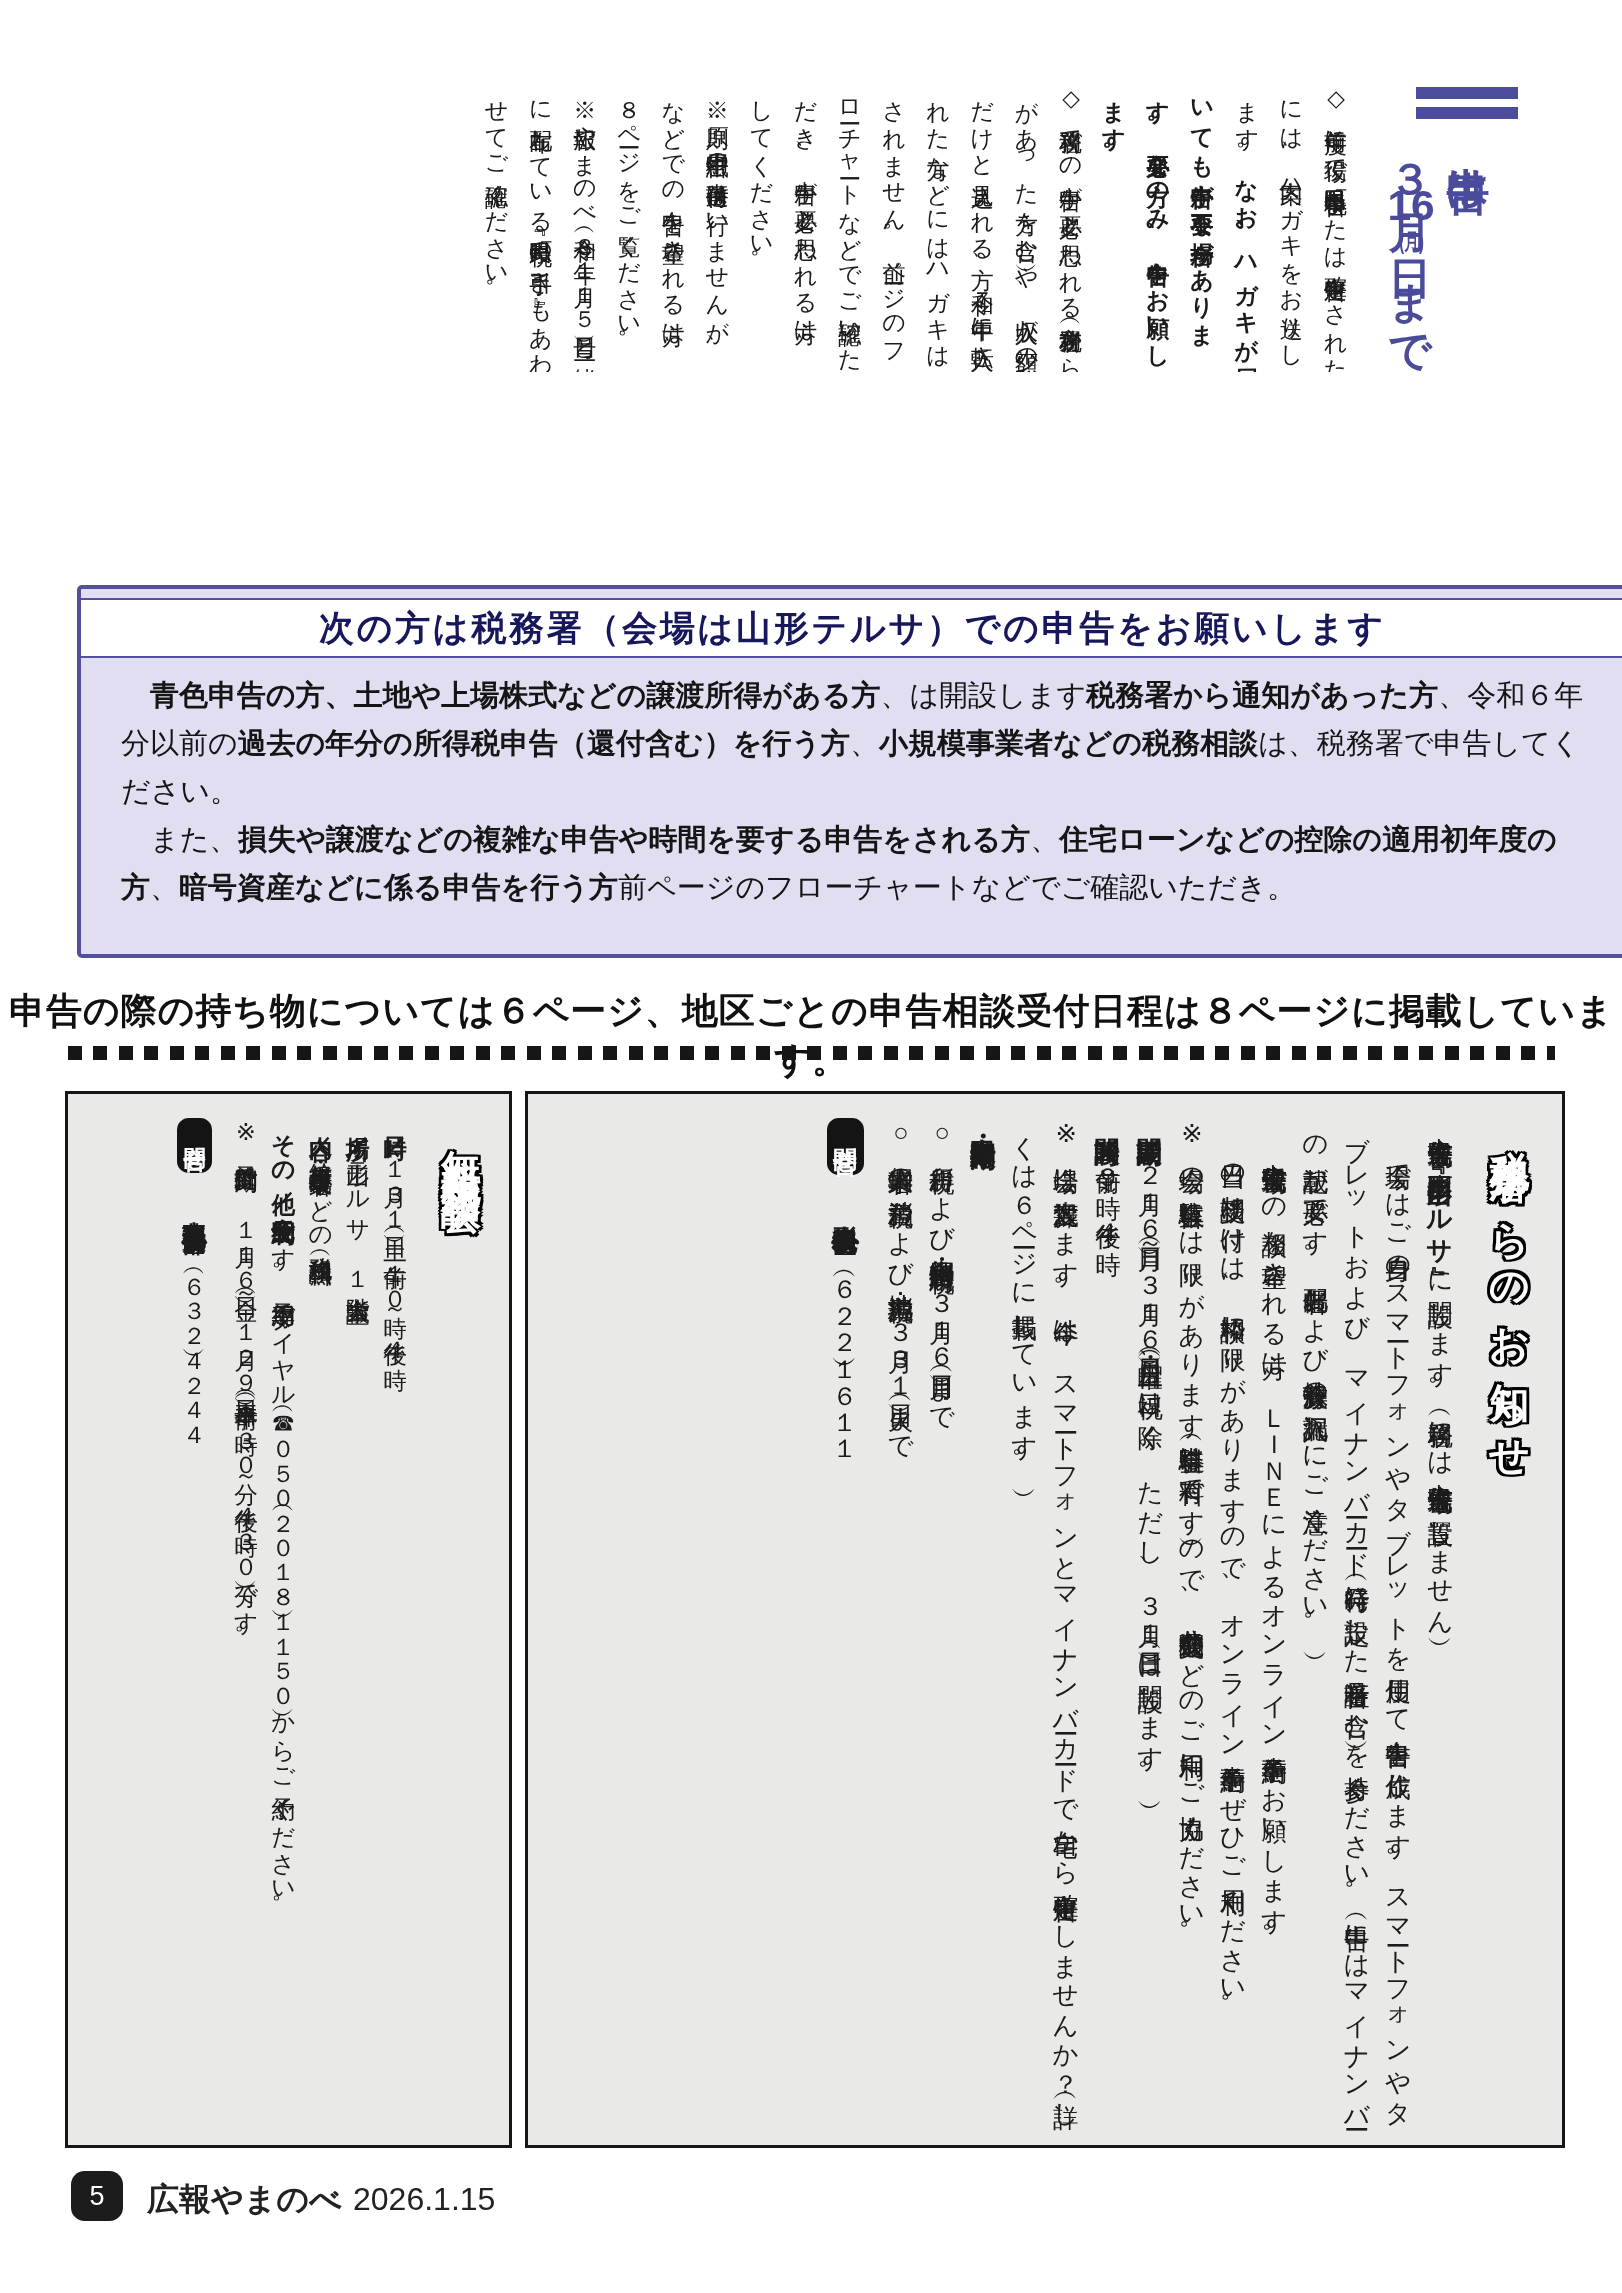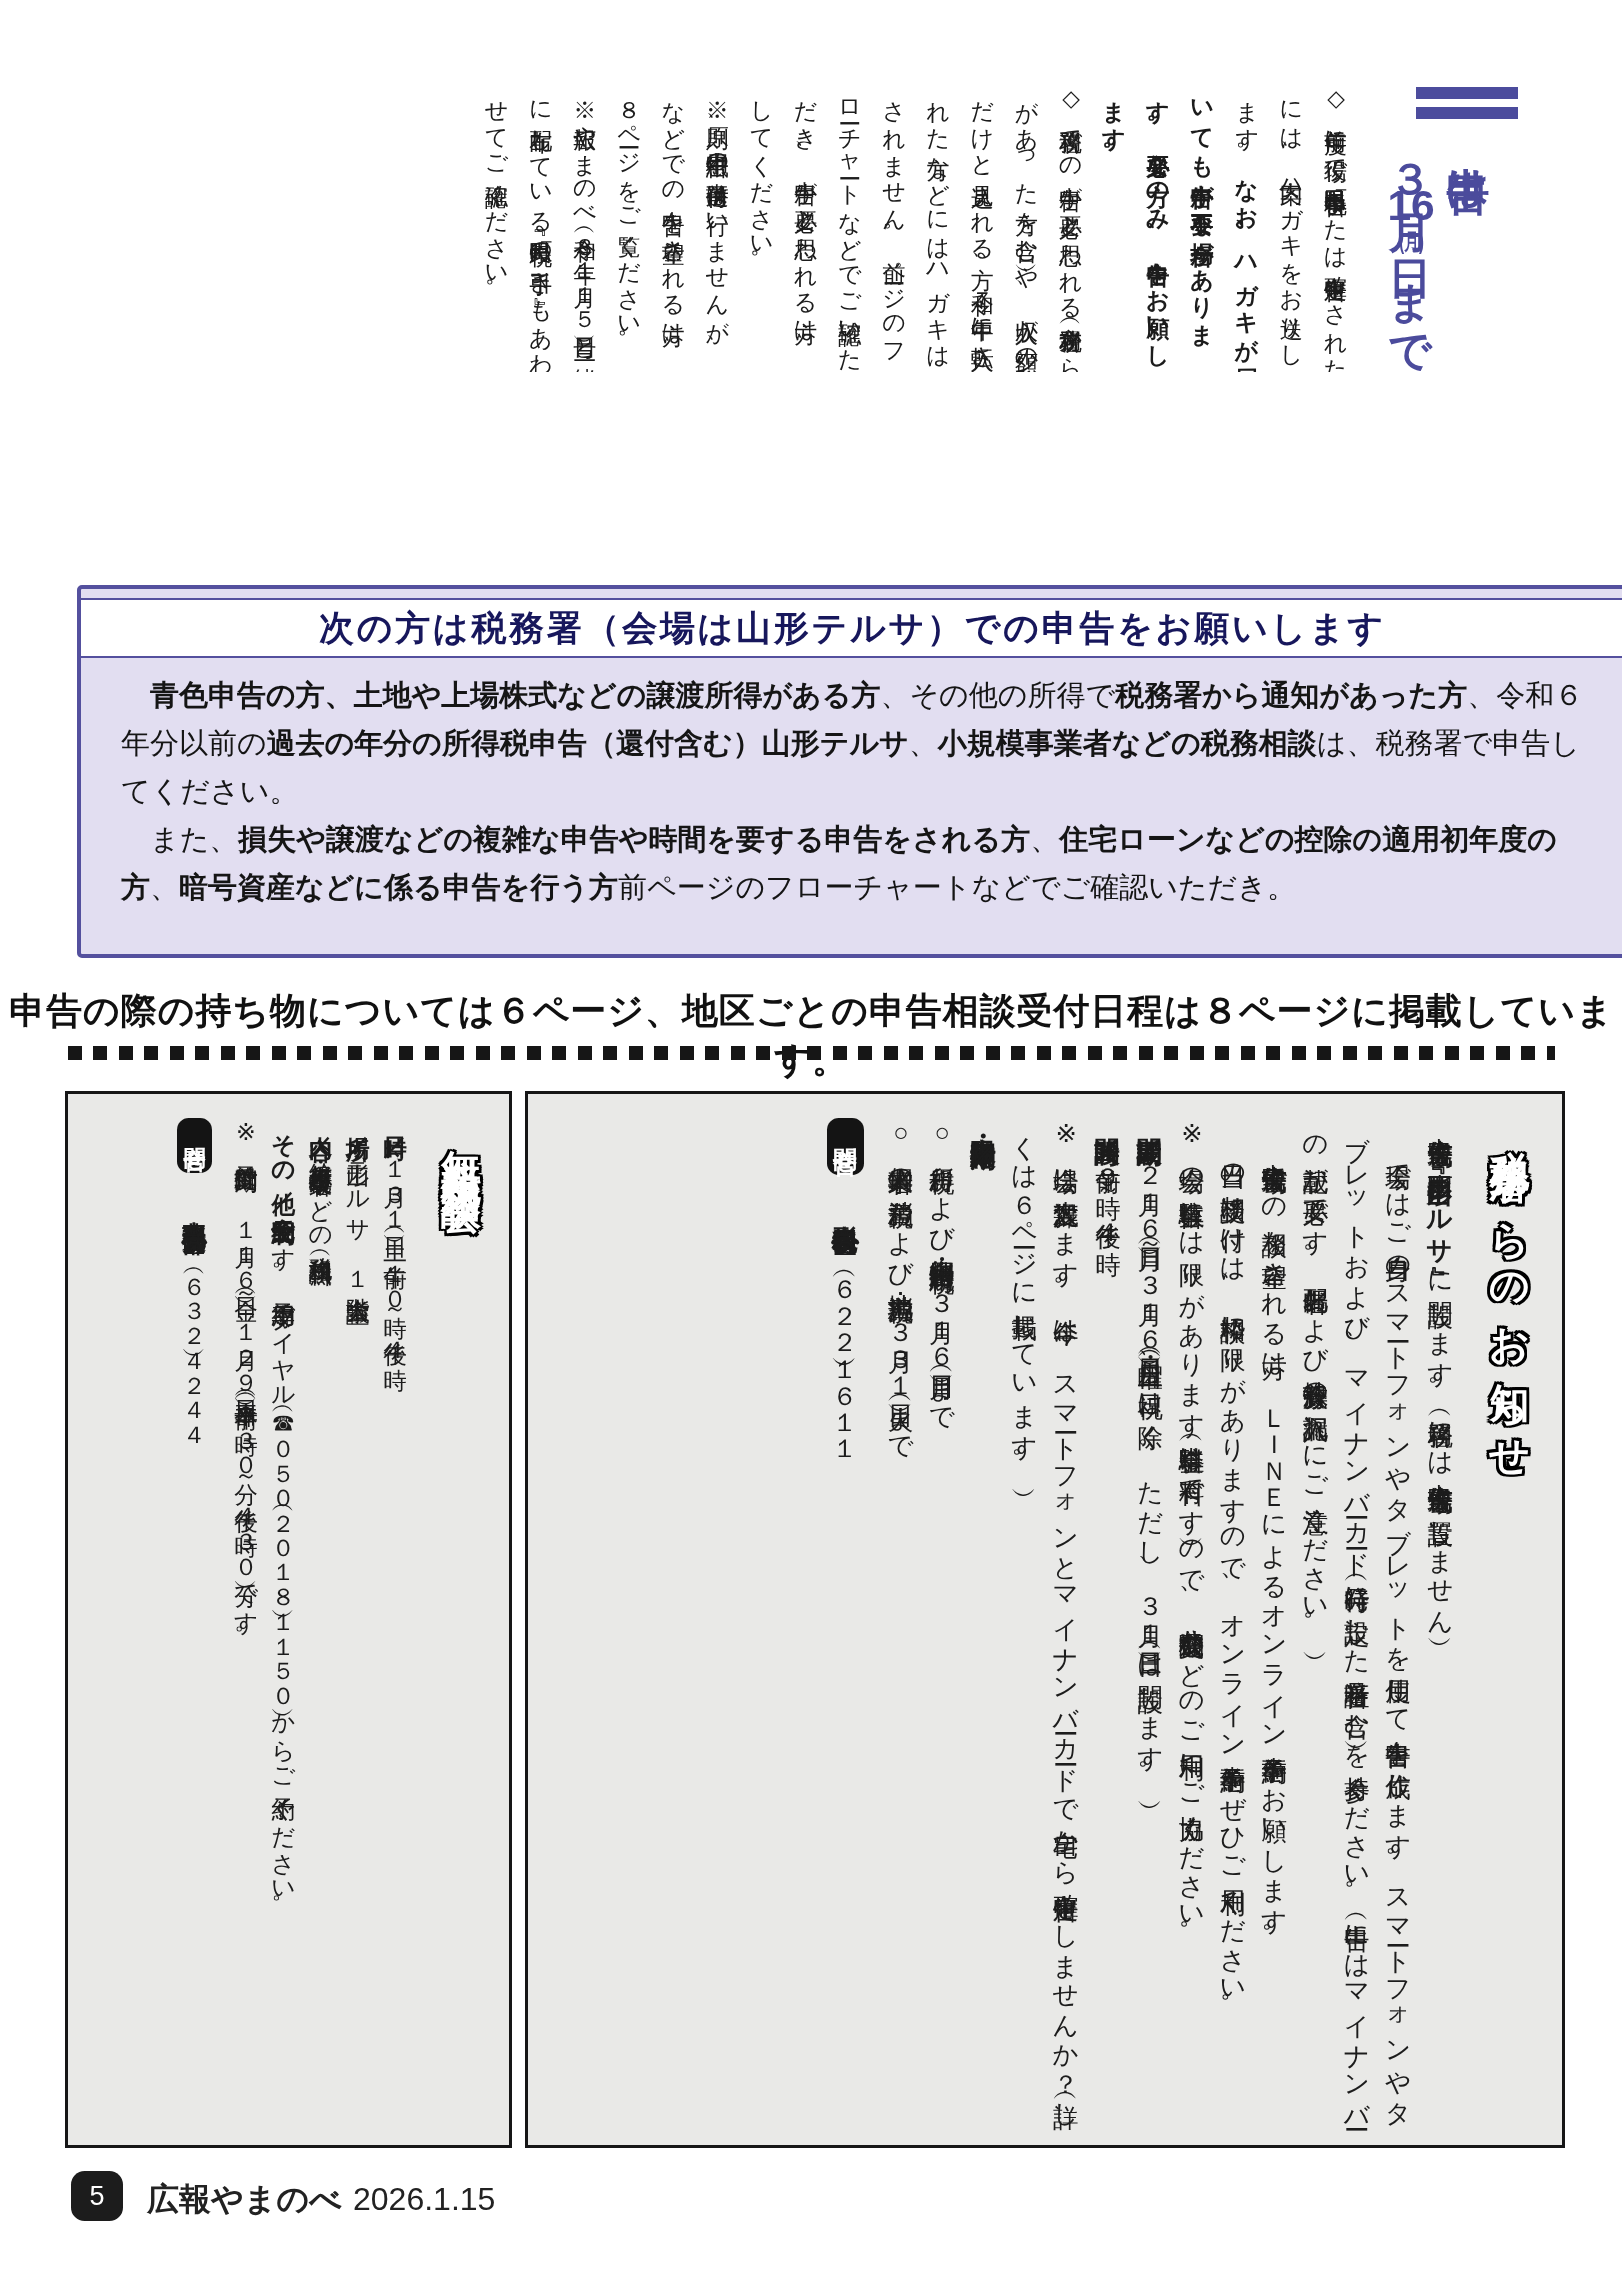--- a/index.html
+++ b/index.html
@@ -89,21 +89,21 @@
 
   <section id="intro" class="vtext">
     <div style="display:contents"><p class="para body"><span>◇前年度に役場で町県民税申告または確定申告をされた方には、案内ハガキをお送りします。</span><span class="rb">なお、ハガキが届いても申告が不要な場合があります。必要な方のみ、申告をお願いします。</span></p><p class="para body"><span>◇税務署での申告が必要と思われる方（税務署から通知があった方を含む）や、収入が少額の公的年金だけと見込まれる方、令和７年中に転入された方などにはハガキは送付されません。前ページのフローチャートなどでご確認いただき、申告が必要と思われる方は、申告してください。</span></p><p class="para body"><span>※原則、申告用紙の事前送付は行いませんが、郵送などでの申告を希望される方は、８ページをご覧ください。</span></p><p class="para body"><span>※広報やまのべ（令和８年１月１５日号）と一緒に配布している『町県民税の手引き』もあわせてご確認ください。</span></p></div>
   </section>
 
   <section id="pbox">
     <div class="pbox-strip">
       <h2>次の方は税務署（会場は山形テルサ）での申告をお願いします</h2>
     </div>
     <div class="pbox-body">
-        <p class="para body"><span>　</span><span class="rb">青色申告の方、土地や上場株式などの譲渡所得がある方</span><span>、その他の所得で</span><span class="rb">税務署から通知があった方</span><span>、令和６年分以前の</span><span class="rb">過去の年分の所得税申告（還付含む）山形テルサ</span><span>、</span><span class="rb">小規模事業者などの税務相談</span><span>は、税務署で申告してください。</span></p>
+        <p class="para body"><span>　</span><span class="rb">青色申告の方、土地や上場株式などの譲渡所得がある方</span><span>、は開設します</span><span class="rb">税務署から通知があった方</span><span>、令和６年分以前の</span><span class="rb">過去の年分の所得税申告（還付含む）を行う方</span><span>、</span><span class="rb">小規模事業者などの税務相談</span><span>は、税務署で申告してください。</span></p>
         <p class="para body"><span>　また、</span><span class="rb">損失や譲渡などの複雑な申告や時間を要する申告をされる方</span><span>、</span><span class="rb">住宅ローンなどの控除の適用初年度の方</span><span>、</span><span class="rb">暗号資産などに係る申告を行う方</span><span>前ページのフローチャートなどでご確認いただき。</span></p>
       </div>
   </section>
 
   <p id="notice">申告の際の持ち物については６ページ、地区ごとの申告相談受付日程は８ページに掲載しています。</p>
   <div id="divider"></div>
 
   <section id="lbox" class="gbox">
     <div class="vflow">
       <div class="box-title">無料税務相談会</div>

